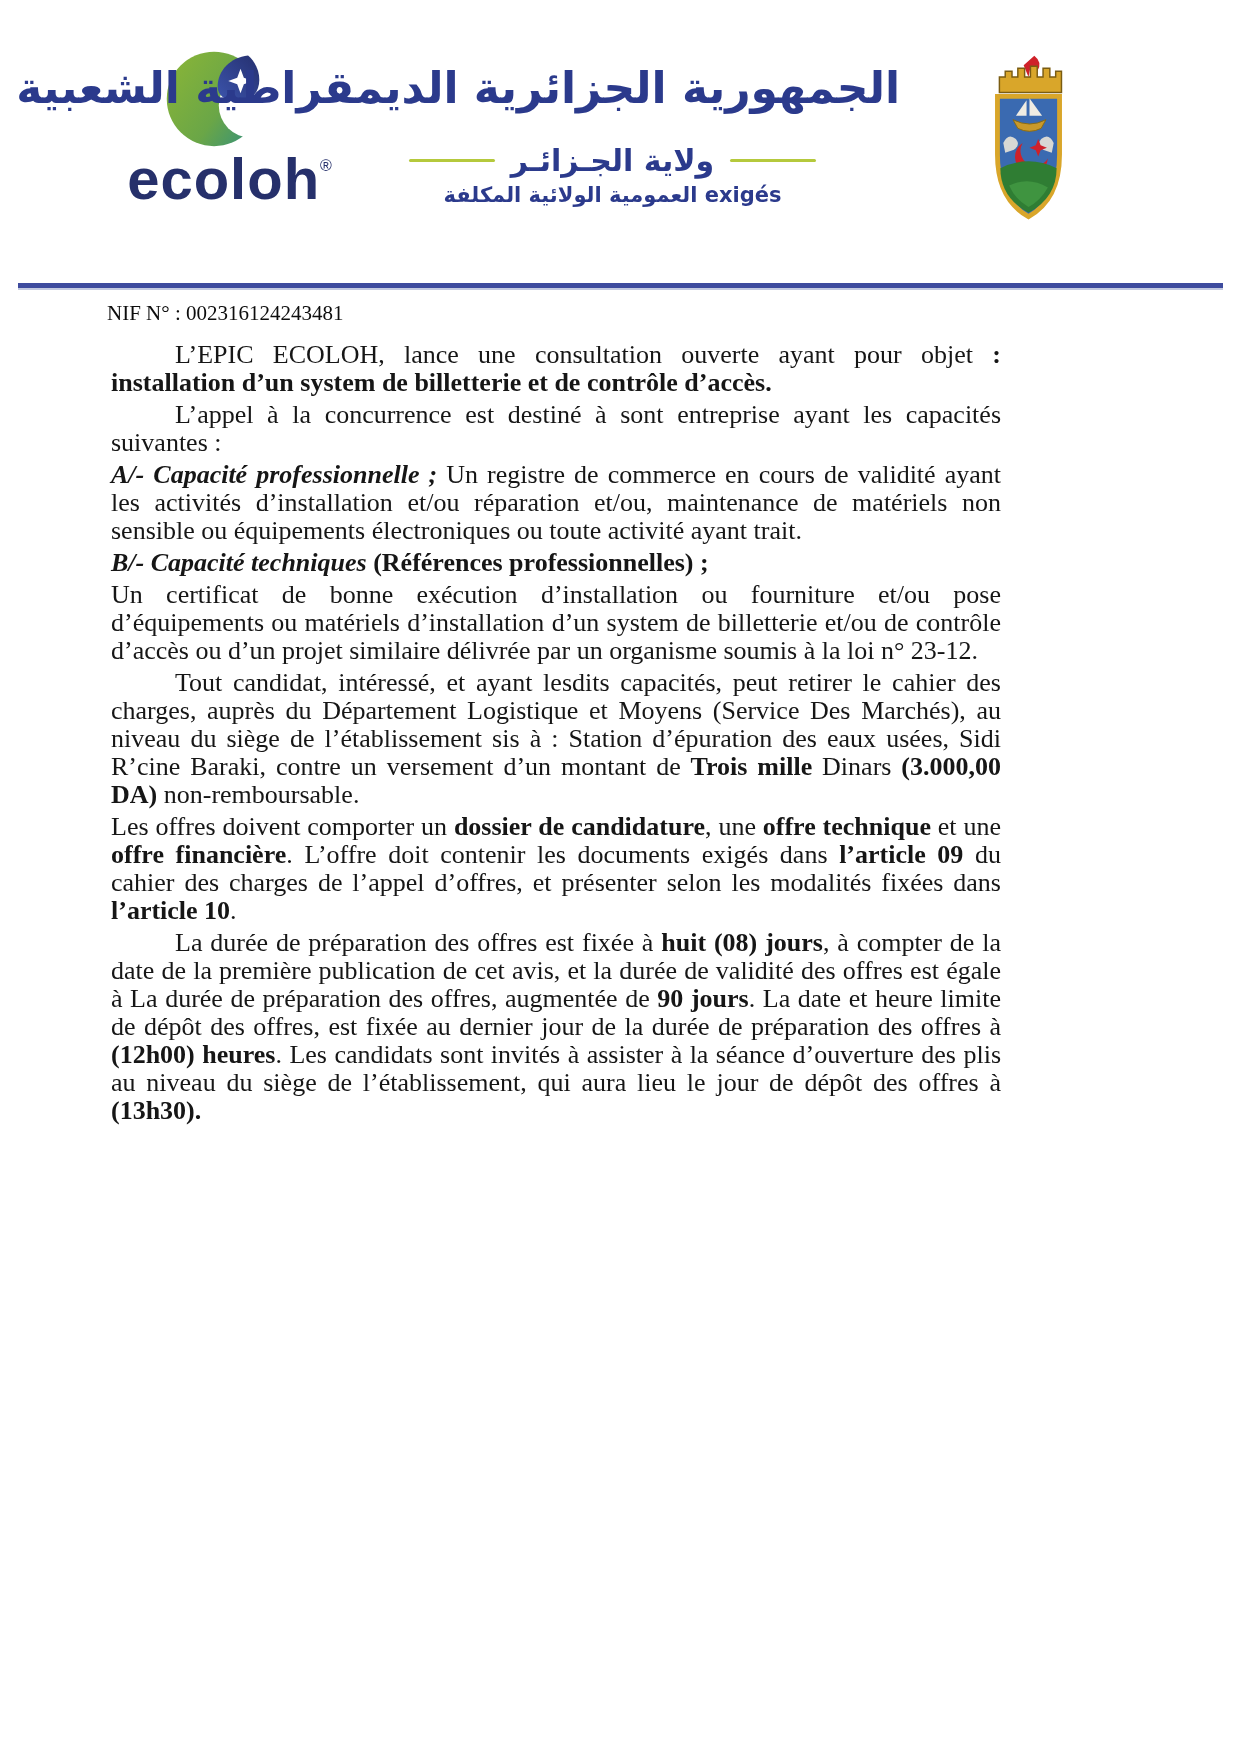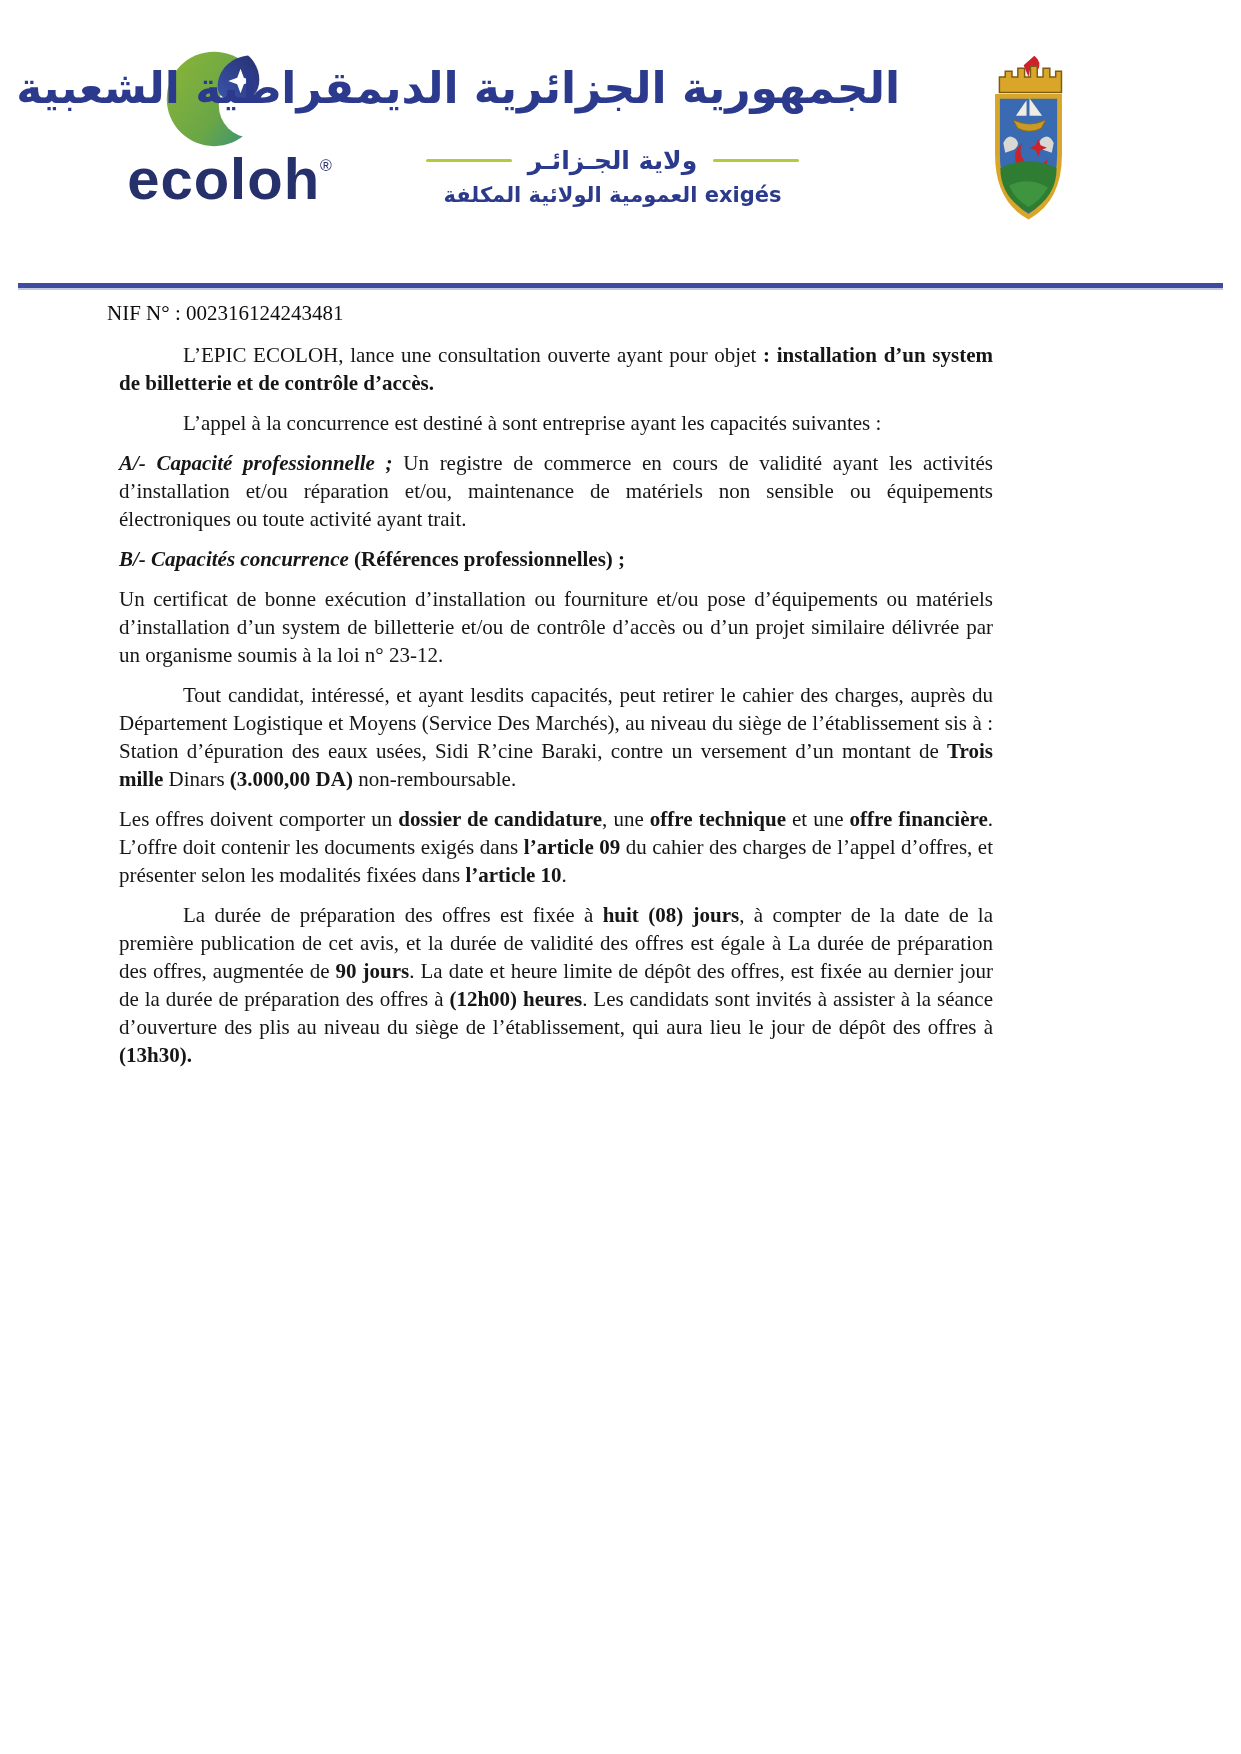--- a/index.html
+++ b/index.html
@@ -22,38 +22,38 @@
   }
   .wordmark sup{font-size:16px;vertical-align:28px;font-weight:400;}
   .hdr-center{position:absolute;left:325px;top:40px;width:575px;text-align:center;
     color:var(--navy,#2b3a8c);direction:rtl;}
   .calligraphy{
     font-family:"DejaVu Sans",sans-serif;font-weight:700;font-size:44px;
     line-height:95px;height:95px;white-space:nowrap;
   }
   .wilaya-row{display:flex;align-items:center;justify-content:center;gap:16px;height:42px;margin-top:4px;}
   .dash{flex:0 0 86px;height:3px;background:var(--green,#b5c93c);border-radius:2px;}
-  .wilaya{font-family:"DejaVu Sans",sans-serif;font-weight:700;font-size:25px;white-space:nowrap;}
+  .wilaya{font-family:"DejaVu Sans",sans-serif;font-weight:700;font-size:30px;white-space:nowrap;}
   .inst{font-family:"DejaVu Sans",sans-serif;font-weight:700;font-size:21px;line-height:29px;white-space:nowrap;}
   .emblem{position:absolute;left:980px;top:52px;width:97px;height:178px;}
   .rule{
     position:absolute;left:18px;right:18px;top:283px;height:5px;
     background:var(--rule,#3e4b9e);
     box-shadow:0 2px 0 #c3c9e0;
   }
   
   .content{position:absolute;left:107px;top:292px;width:898px;}
   .doc-title{
     text-align:left;font-weight:400;font-size:21px;line-height:31px;
     font-family:"Liberation Serif","DejaVu Serif",serif;color:#0d0d0d;
   }
   .doc-title.first{padding-top:6px;}
   .paras{margin-top:12px;}
   .para{
-    margin:12px;font-size:21px;line-height:28px;text-align:justify;
+    margin:4px;font-size:26px;line-height:28px;text-align:justify;
     color:var(--text,#161616);
   }
   .para.indent{text-indent:64px;}
   .b{font-weight:700;}
   .i{font-style:italic;}
 </style>
 </head>
 <body>
 
 <div class="page">
@@ -116,21 +116,21 @@
   </div>
 
   <div class="rule"></div>
 
   <div class="content">
     <div class="doc-title first">NIF N° : 002316124243481</div>
     <div class="paras">
         <p class="para indent"><span>L’EPIC ECOLOH, lance une consultation ouverte ayant pour objet </span><span class="b">: installation d’un system de billetterie et de contrôle d’accès.</span></p>
         <p class="para indent"><span>L’appel à la concurrence est destiné à sont entreprise ayant les capacités suivantes :</span></p>
         <p class="para"><span class="b i">A/- Capacité professionnelle ; </span><span>Un registre de commerce en cours de validité ayant les activités d’installation et/ou réparation et/ou, maintenance de matériels non sensible ou équipements électroniques ou toute activité ayant trait.</span></p>
-        <p class="para"><span class="b i">B/- Capacités concurrence </span><span class="b">(Références professionnelles) ;</span></p>
+        <p class="para"><span class="b i">B/- Capacité techniques </span><span class="b">(Références professionnelles) ;</span></p>
         <p class="para"><span>Un certificat de bonne exécution d’installation ou fourniture et/ou pose d’équipements ou matériels d’installation d’un system de billetterie et/ou de contrôle d’accès ou d’un projet similaire délivrée par un organisme soumis à la loi n° 23-12.</span></p>
         <p class="para indent"><span>Tout candidat, intéressé, et ayant lesdits capacités, peut retirer le cahier des charges, auprès du Département Logistique et Moyens (Service Des Marchés), au niveau du siège de l’établissement sis à : Station d’épuration des eaux usées, Sidi R’cine Baraki, contre un versement d’un montant de </span><span class="b">Trois mille</span><span> Dinars </span><span class="b">(3.000,00 DA)</span><span> non-remboursable.</span></p>
         <p class="para"><span>Les offres doivent comporter un </span><span class="b">dossier de candidature</span><span>, une </span><span class="b">offre technique</span><span> et une </span><span class="b">offre financière</span><span>. L’offre doit contenir les documents exigés dans </span><span class="b">l’article 09</span><span> du cahier des charges de l’appel d’offres, et présenter selon les modalités fixées dans </span><span class="b">l’article 10</span><span>.</span></p>
         <p class="para indent"><span>La durée de préparation des offres est fixée à </span><span class="b">huit (08) jours</span><span>, à compter de la date de la première publication de cet avis, et la durée de validité des offres est égale à La durée de préparation des offres, augmentée de </span><span class="b">90 jours</span><span>. La date et heure limite de dépôt des offres, est fixée au dernier jour de la durée de préparation des offres à </span><span class="b">(12h00) heures</span><span>. Les candidats sont invités à assister à la séance d’ouverture des plis au niveau du siège de l’établissement, qui aura lieu le jour de dépôt des offres à </span><span class="b">(13h30).</span></p>
       </div>
   </div>
 
 </div>
 
 </body></html>

